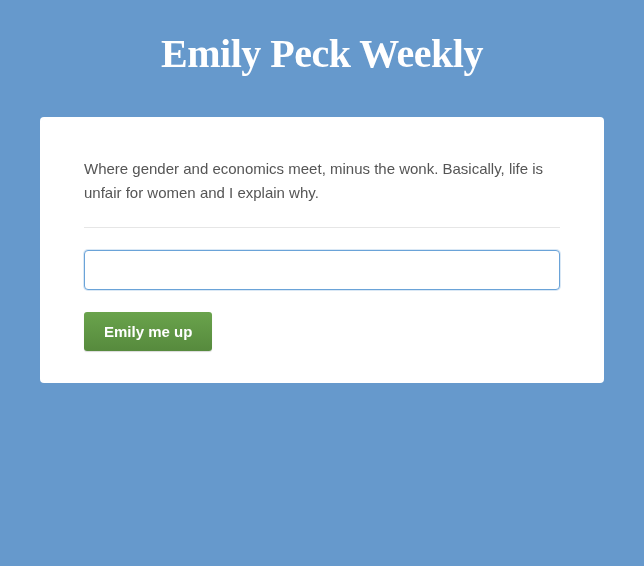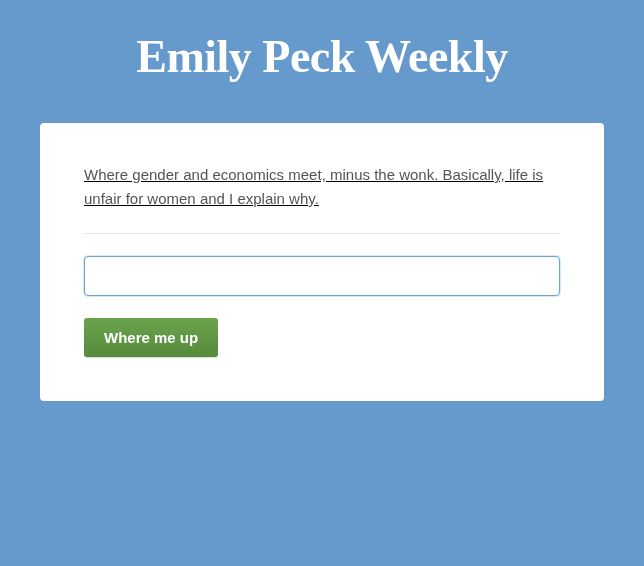--- a/index.html
+++ b/index.html
@@ -13,31 +13,30 @@
       width: 644px;
       height: 566px;
       overflow: hidden;
     }
     .header {
       text-align: center;
       padding: 30px 20px 40px;
     }
     .header h1 {
       color: #ffffff;
-      font-size: 46px;
+      font-size: 40px;
       font-weight: 700;
       font-family: Georgia, "Times New Roman", serif;
       letter-spacing: -0.5px;
     }
     .card {
       background: #ffffff;
       margin: 0 40px;
       border-radius: 4px;
-      padding: 40px 44px 44px;
-      text-decoration: underline;
+      padding: 40px 44px 32px;
     }
     .description {
       color: #555555;
       font-size: 15px;
       line-height: 1.6;
       margin-bottom: 22px;
     }
     .divider {
       border: none;
       border-top: 1px solid #e6e6e6;
@@ -93,14 +92,14 @@
 
 <div class="card">
   <p class="description">Where gender and economics meet, minus the wonk. Basically, life is unfair for women and I explain why.</p>
   <hr class="divider">
 
   <div class="field">
     <input type="text" class="input focused" style="">
   </div>
 
 
-  <button class="submit-btn">Where me up</button>
+  <button class="submit-btn">Emily me up</button>
 </div>
 
 </body></html>

